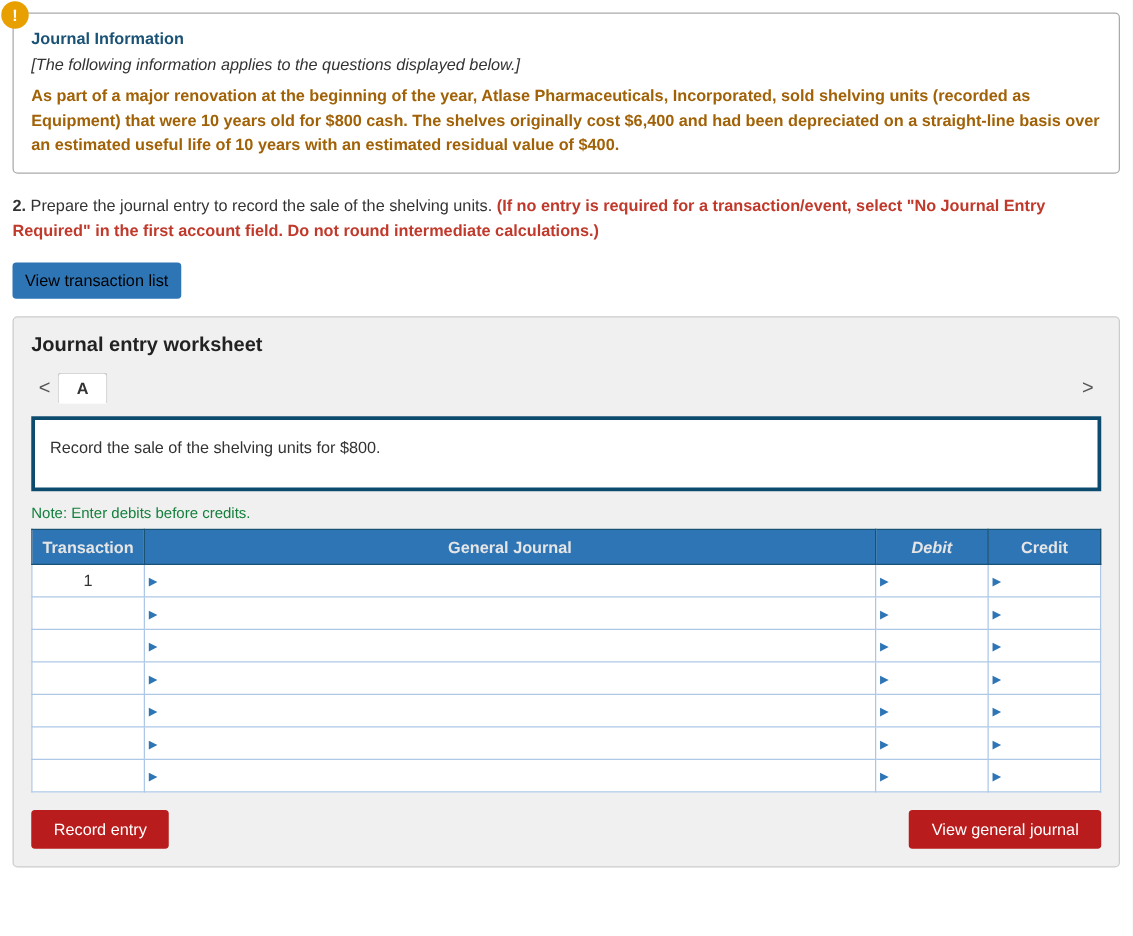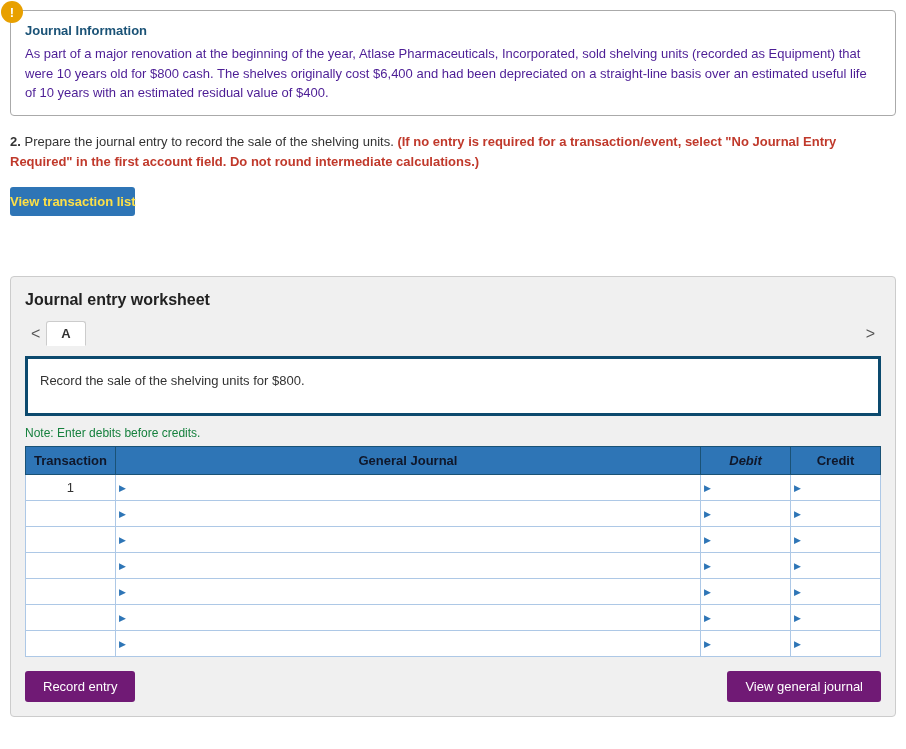--- a/index.html
+++ b/index.html
@@ -42,57 +42,56 @@
     }
     .info-box-subtitle {
       font-style: italic;
       color: #333;
       margin-bottom: 8px;
       font-size: 13px;
     }
     .info-box-body {
       font-size: 13px;
       line-height: 1.5;
-      color: #4c1d95;
+      color: #a16207;
+      font-weight: bold;
     }
 
     
     .question-text {
       font-size: 13px;
       margin-bottom: 14px;
       line-height: 1.6;
     }
     .question-number {
       font-weight: bold;
     }
     .question-instruction {
       font-weight: bold;
       color: #c0392b;
     }
 
     
     .view-transaction-btn {
       background: #2e75b6;
-      color: #fde047;
+      color: #000000;
       border: none;
-      padding: 7px 0;
+      padding: 7px 10px;
       cursor: pointer;
       font-size: 13px;
       border-radius: 3px;
       margin-bottom: 14px;
-      font-weight: bold;
     }
 
     
     .worksheet-container {
       border: 1px solid #ccc;
       border-radius: 4px;
       padding: 14px;
       background: #f0f0f0;
-      margin-top: 46px;
     }
     .worksheet-title {
       font-size: 16px;
       font-weight: bold;
       margin-bottom: 12px;
       color: #222;
     }
 
     
     .tab-nav {
@@ -141,21 +140,21 @@
     }
 
     
     .journal-table {
       width: 100%;
       border-collapse: collapse;
       background: #fff;
     }
     .journal-table thead tr {
       background: #2e75b6;
-      color: #0f172a;
+      color: #e5e5e5;
       padding-left: 27px;
     }
     .journal-table thead th {
       padding: 6px 8px;
       text-align: center;
       font-size: 13px;
       border: 1px solid #1a5276;
     }
     .journal-table tbody tr {
       border-bottom: 1px solid #ccc;
@@ -198,41 +197,42 @@
     }
 
     
     .btn-row {
       display: flex;
       gap: 10px;
       margin-top: 14px;
       align-items: center;
     }
     .btn-action {
-      background: #701a75;
+      background: #b91c1c;
       color: #fff;
       border: none;
       padding: 8px 18px;
       cursor: pointer;
       font-size: 13px;
       border-radius: 3px;
     }
     .btn-spacer {
       flex: 1;
     }
   </style>
 </head>
 <body>
 
 
 
 
 <div class="info-box">
   <div class="info-box-icon">!</div>
   <div class="info-box-title">Journal Information</div>
+  <div class="info-box-subtitle">[The following information applies to the questions displayed below.]</div>
   <div class="info-box-body">As part of a major renovation at the beginning of the year, Atlase Pharmaceuticals, Incorporated, sold shelving units (recorded as Equipment) that were 10 years old for $800 cash. The shelves originally cost $6,400 and had been depreciated on a straight-line basis over an estimated useful life of 10 years with an estimated residual value of $400.</div>
 </div>
 
 
 <div class="question-text">
   <span class="question-number">2.</span>
   <span>Prepare the journal entry to record the sale of the shelving units.</span>
   <span class="question-instruction">(If no entry is required for a transaction/event, select "No Journal Entry Required" in the first account field. Do not round intermediate calculations.)</span>
 </div>
 

